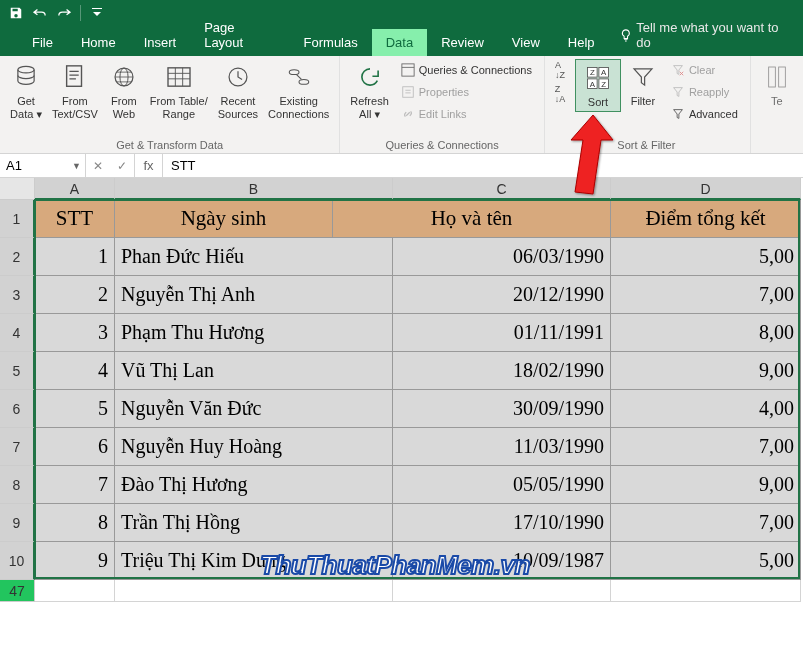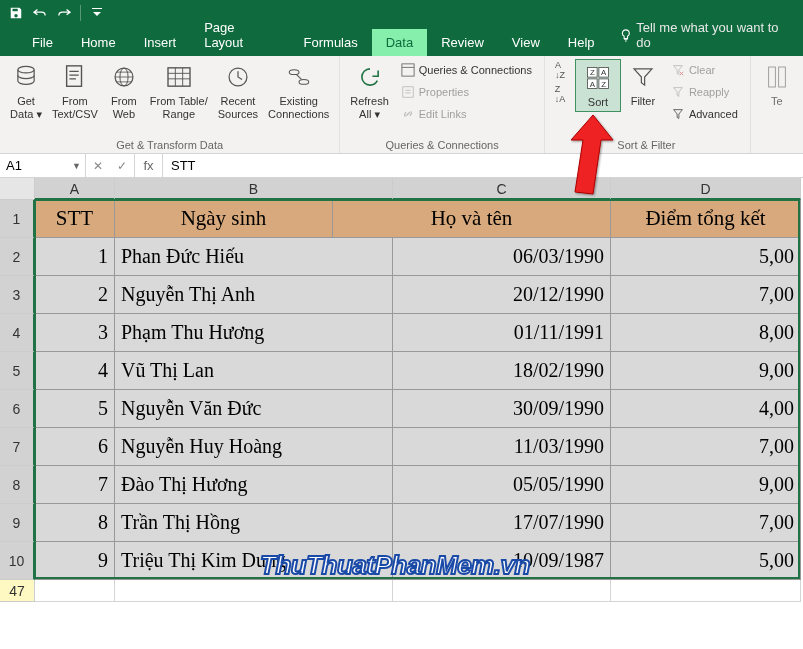--- a/index.html
+++ b/index.html
@@ -41,21 +41,21 @@
 .fx-label { width: 28px; display: flex; align-items: center; justify-content: center; color: #666; font-size: 13px; border-right: 1px solid #d4d4d4; }
 .fx-input { flex: 1; padding: 0 8px; display: flex; align-items: center; }
 
 
 .sheet { display: flex; position: relative; }
 .corner { width: 35px; height: 22px; background: #e6e6e6; border-right: 1px solid #ccc; border-bottom: 1px solid #ccc; }
 .col-headers { display: flex; }
 .col-header { background: #e6e6e6; border-right: 1px solid #ccc; border-bottom: 1px solid #ccc; text-align: center; font-size: 14px; color: #333; height: 22px; line-height: 22px; }
 .col-header.sel { background: #d2d2d2; border-bottom: 2px solid #217346; }
 .row-headers { display: flex; flex-direction: column; }
-.row-header { width: 35px; background: #fef9c3; border-right: 1px solid #ccc; border-bottom: 1px solid #ccc; text-align: center; font-size: 14px; color: #333; display: flex; align-items: center; justify-content: center; }
+.row-header { width: 35px; background: #22c55e; border-right: 1px solid #ccc; border-bottom: 1px solid #ccc; text-align: center; font-size: 14px; color: #333; display: flex; align-items: center; justify-content: center; }
 .row-header.sel { background: #d2d2d2; border-right: 2px solid #217346; }
 .grid { position: relative; }
 .grid-row { display: flex; }
 .cell { border-right: 1px solid #999; border-bottom: 1px solid #999; display: flex; align-items: center; padding: 0 6px; font-family: 'Times New Roman', serif; font-size: 20px; color: #000; background: #d9d9d9; overflow: hidden; white-space: nowrap; }
 .cell.hdr { background: #d7a97d; font-size: 21px; }
 .cell.center { justify-content: center; }
 .cell.right { justify-content: flex-end; }
 .row-h { height: 38px; }
 .row-h.last { height: 22px; }
 .selection { position: absolute; border: 2px solid #217346; pointer-events: none; }
@@ -383,21 +383,21 @@
         </div>
         <div class="grid-row">
           <div class="cell right row-h wA">7</div>
           <div class="cell  row-h wB">Đào Thị Hương</div>
           <div class="cell right row-h wC">05/05/1990</div>
           <div class="cell right row-h wD">9,00</div>
         </div>
         <div class="grid-row">
           <div class="cell right row-h wA">8</div>
           <div class="cell  row-h wB">Trần Thị Hồng</div>
-          <div class="cell right row-h wC">17/07/1990</div>
+          <div class="cell right row-h wC">17/10/1990</div>
           <div class="cell right row-h wD">7,00</div>
         </div>
         <div class="grid-row">
           <div class="cell right row-h wA">9</div>
           <div class="cell  row-h wB">Triệu Thị Kim Dung</div>
           <div class="cell right row-h wC">10/09/1987</div>
           <div class="cell right row-h wD">5,00</div>
         </div>
         <div class="grid-row">
           <div class="cell row-h last wA" style="background: rgb(255, 255, 255); border-color: rgb(212, 212, 212);"></div>

